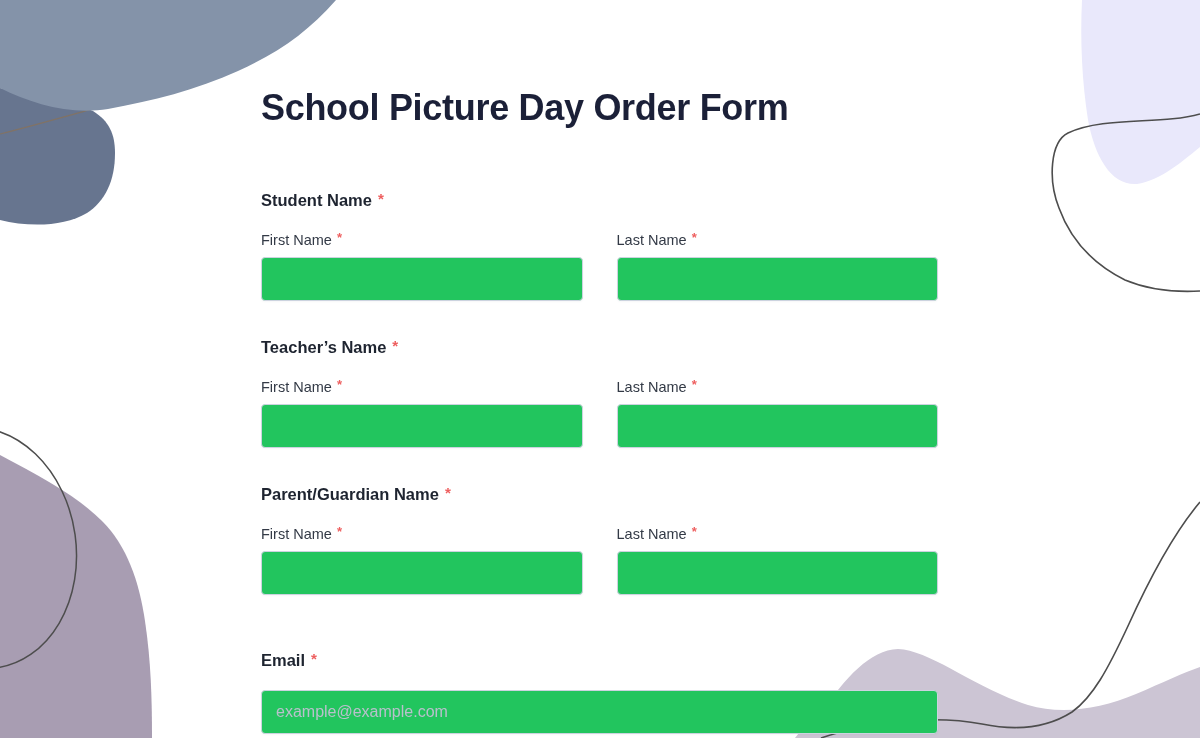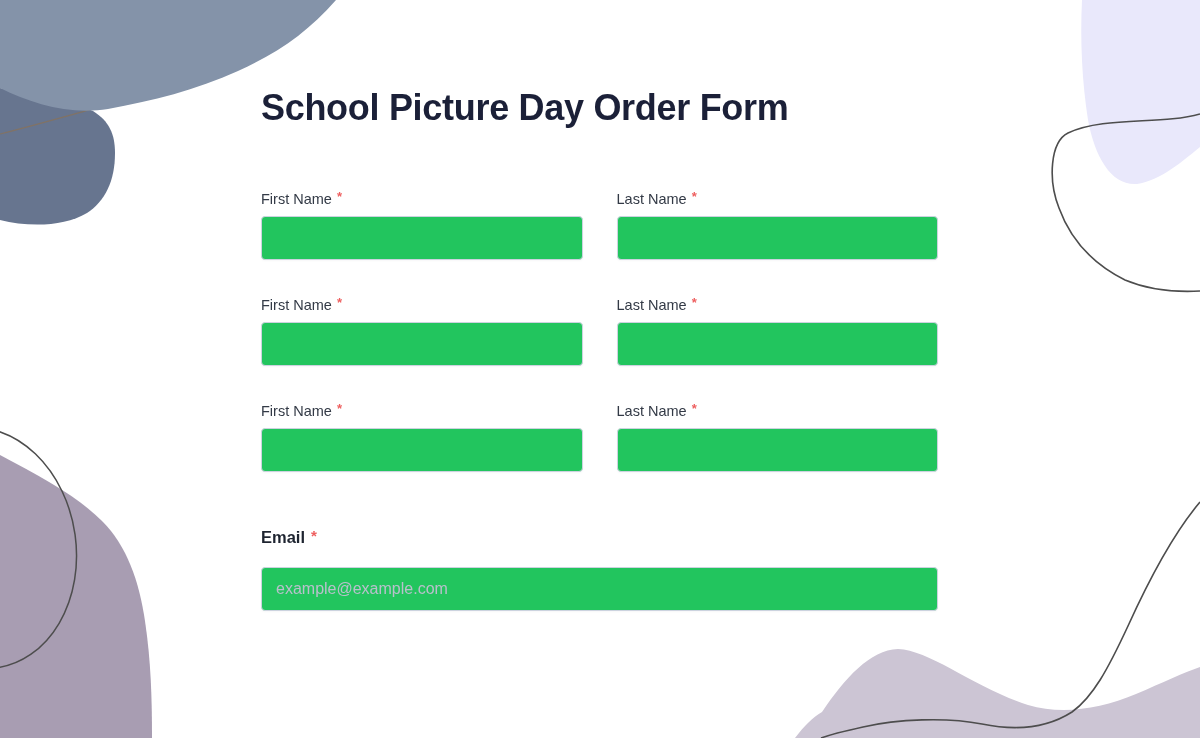--- a/index.html
+++ b/index.html
@@ -78,54 +78,63 @@
     <path d="M795,738 C805,725 812,718 822,712 C845,678 870,650 898,649 C930,650 975,688 1028,705 C1062,715 1100,709 1136,694 C1162,683 1185,672 1200,667 L1200,738 Z" fill="#ccc5d4"></path>
 
     <path d="M1200,502 C1178,528 1152,573 1128,626 C1108,669 1093,697 1072,712 C1047,728 1016,731 982,724 C947,717 897,719 863,727 C845,731 832,734 821,738" fill="none" stroke="#4d4d4d" stroke-width="1.6"></path>
   </svg>
 
   <main class="form-area">
 
     <h1 class="form-title">School Picture Day Order Form</h1>
 
     <section class="q-section sec-student">
+      <div class="q-label">
+        <span>Student Name</span><span class="req">*</span>
+      </div>
       <div class="name-row">
         <div class="name-col">
           <label class="sub-label">
             <span>First Name</span><span class="req sub-req">*</span>
           </label>
           <input class="text-input" type="text" value="" style="">
         </div>
         <div class="name-col">
           <label class="sub-label">
             <span>Last Name</span><span class="req sub-req">*</span>
           </label>
           <input class="text-input" type="text" value="" style="">
         </div>
       </div>
     </section>
 
     <section class="q-section sec-teacher">
+      <div class="q-label">
+        <span>Teacher’s Name</span><span class="req">*</span>
+      </div>
       <div class="name-row">
         <div class="name-col">
           <label class="sub-label">
             <span>First Name</span><span class="req sub-req">*</span>
           </label>
           <input class="text-input" type="text" value="" style="">
         </div>
         <div class="name-col">
           <label class="sub-label">
             <span>Last Name</span><span class="req sub-req">*</span>
           </label>
           <input class="text-input" type="text" value="" style="">
         </div>
       </div>
     </section>
 
     <section class="q-section sec-parent">
+      <div class="q-label">
+        <span>Parent/Guardian Name</span><span class="req">*</span>
+      </div>
       <div class="name-row">
         <div class="name-col">
           <label class="sub-label">
             <span>First Name</span><span class="req sub-req">*</span>
           </label>
           <input class="text-input" type="text" value="" style="">
         </div>
         <div class="name-col">
           <label class="sub-label">
             <span>Last Name</span><span class="req sub-req">*</span>

